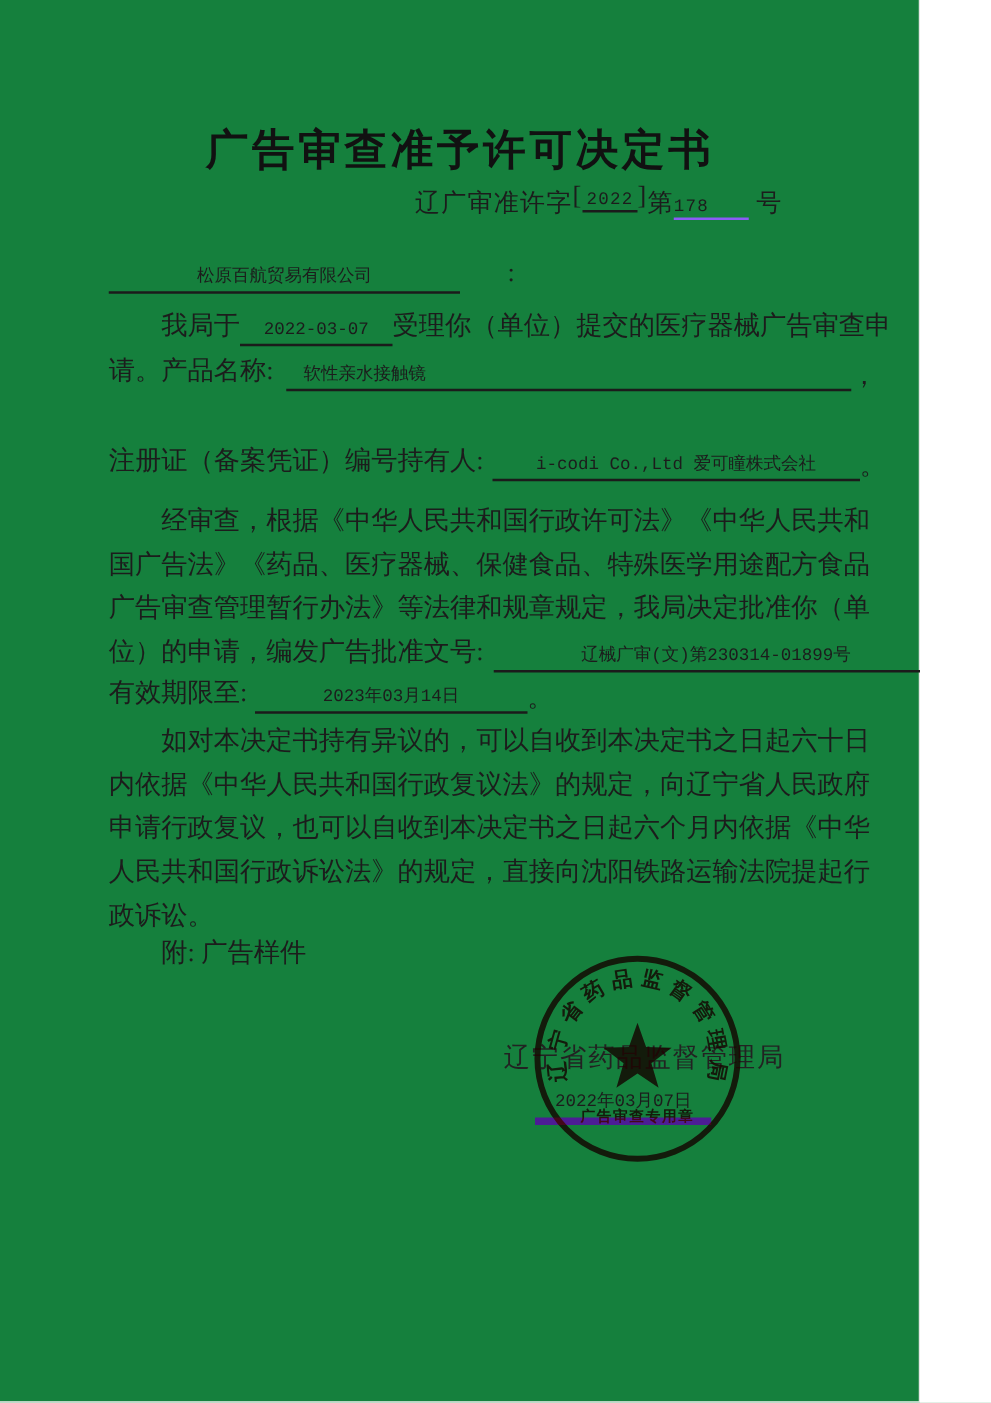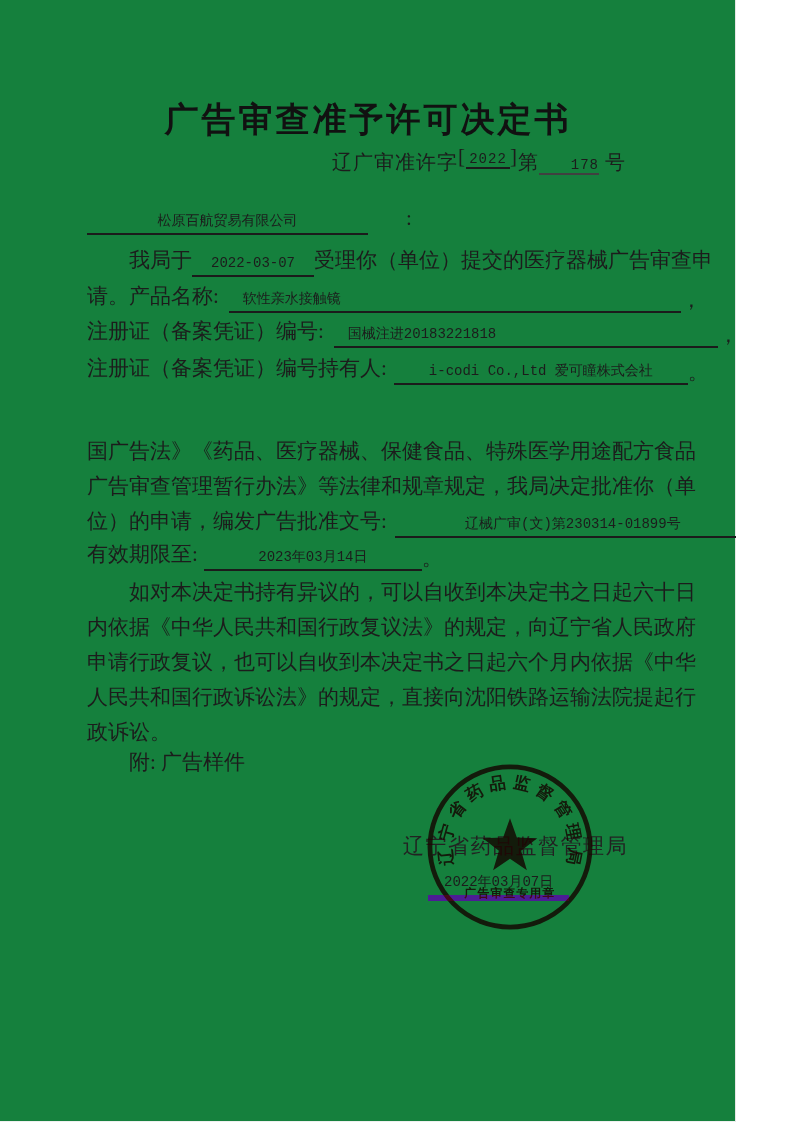--- a/index.html
+++ b/index.html
@@ -9,22 +9,22 @@
     overflow:hidden; box-shadow: inset -1px 0 0 #e6e6e6, inset 0 -1px 0 #f0f0f0;
   }
   .title {
     position:absolute; top:97px; left:0; width:100%; text-align:center;
     font-size:34px; font-weight:bold; letter-spacing:3px; color:#111;
   }
   .docno { position:absolute; top:149px; right:110px; font-size:20px; letter-spacing:1px; }
   .raised { position:relative; top:-6px; font-size:21px; }
   .u-year { display:inline-block; min-width:44px; text-align:center;
     border-bottom:2px solid #1b1b1b; font-size:18px; }
-  .u-num  { display:inline-block; min-width:60px; text-align:right;
-    border-bottom:2px solid #404040; }
+  .u-num  { display:inline-block; min-width:60px; text-align:left;
+    border-bottom:2px solid #8b5cf6; }
   .line { position:absolute; white-space:nowrap; font-size:21px; letter-spacing:0px; }
   .value { font-family:"Liberation Mono","DejaVu Sans Mono",monospace; font-size:14px; }
   .fill {
     display:inline-block; border-bottom:2px solid #1b1b1b;
     text-align:center; padding:0 2px 2px 2px; vertical-align:baseline;
   }
   .fill.left { text-align:left; padding-left:14px; }
   .punct { position:relative; top:4px; }
   .sig-authority { position:absolute; left:403px; top:832px; font-size:21px; letter-spacing:1.5px; color:#222; }
   .sig-date { position:absolute; left:428px; top:868px; font-size:20px; }
@@ -50,28 +50,26 @@
   </div>
 
   <div class="line" style="top:246px; left:129px;">
     <span>我局于</span><span class="fill" style="width:118px;"><span class="value">2022-03-07</span></span><span>受理你（单位）提交的医疗器械广告审查申</span>
   </div>
 
   <div class="line" style="top:282px; left:87px;">
     <span>请。产品名称:</span><span class="fill left" style="width:436px; margin-left:10px;"><span class="value">软性亲水接触镜</span></span><span class="punct">，</span>
   </div>
 
-  <div class="line" style="top:317px; left:87px;">
-    <span>注册证（备案凭证）编号:</span><span class="fill left" style="width:368px; margin-left:10px;"><span class="value">国械注进20183221818</span></span><span class="punct">，</span>
-  </div>
 
   <div class="line" style="top:354px; left:87px;">
     <span>注册证（备案凭证）编号持有人:</span><span class="fill" style="width:290px; margin-left:7px;"><span class="value">i-codi Co.,Ltd 爱可瞳株式会社</span></span><span class="punct">。</span>
   </div>
 
+  <div class="line" style="top:402px; left:129px;">经审查，根据《中华人民共和国行政许可法》《中华人民共和</div>
   <div class="line" style="top:437px; left:87px;">国广告法》《药品、医疗器械、保健食品、特殊医学用途配方食品</div>
   <div class="line" style="top:472px; left:87px;">广告审查管理暂行办法》等法律和规章规定，我局决定批准你（单</div>
 
   <div class="line" style="top:507px; left:87px;">
     <span>位）的申请，编发广告批准文号:</span><span class="fill" style="width:352px; margin-left:8px;"><span class="value">辽械广审(文)第230314-01899号</span></span><span class="punct">，</span>
   </div>
 
   <div class="line" style="top:540px; left:87px;">
     <span>有效期限至:</span><span class="fill" style="width:214px; margin-left:6px;"><span class="value">2023年03月14日</span></span><span class="punct">。</span>
   </div>

